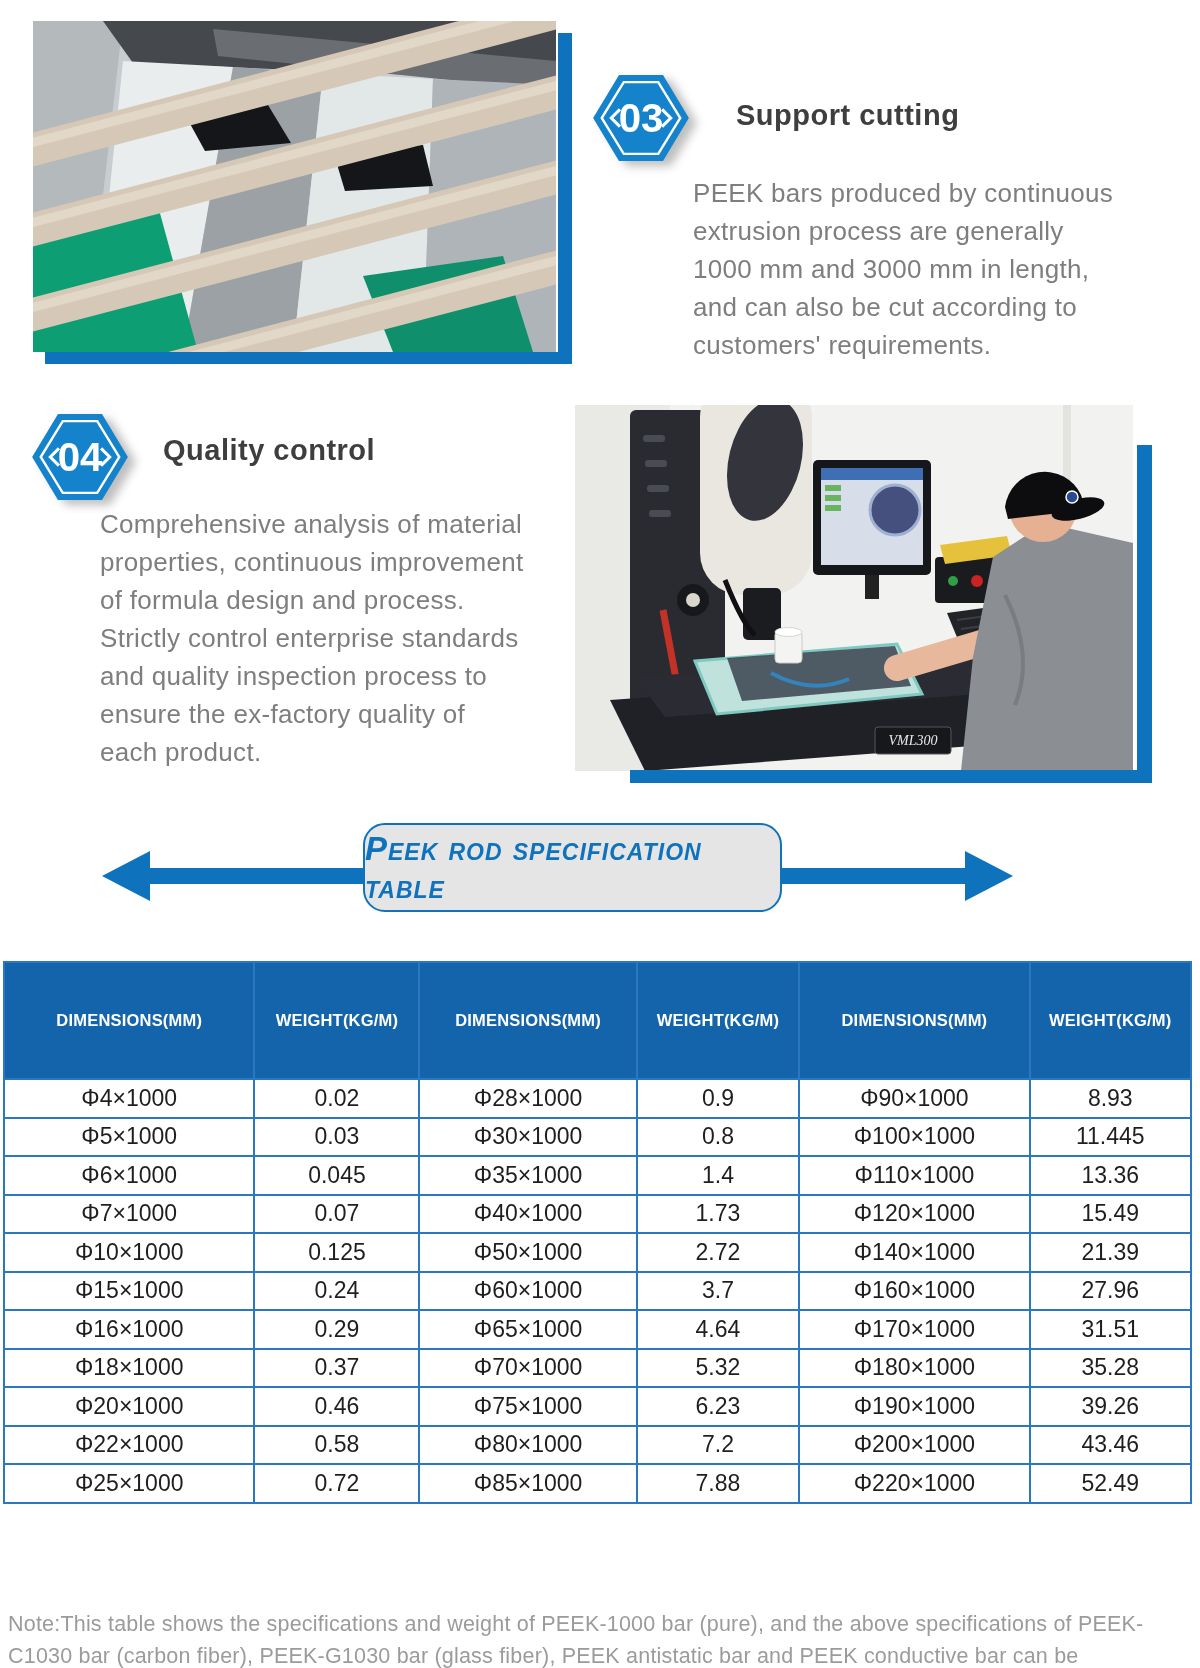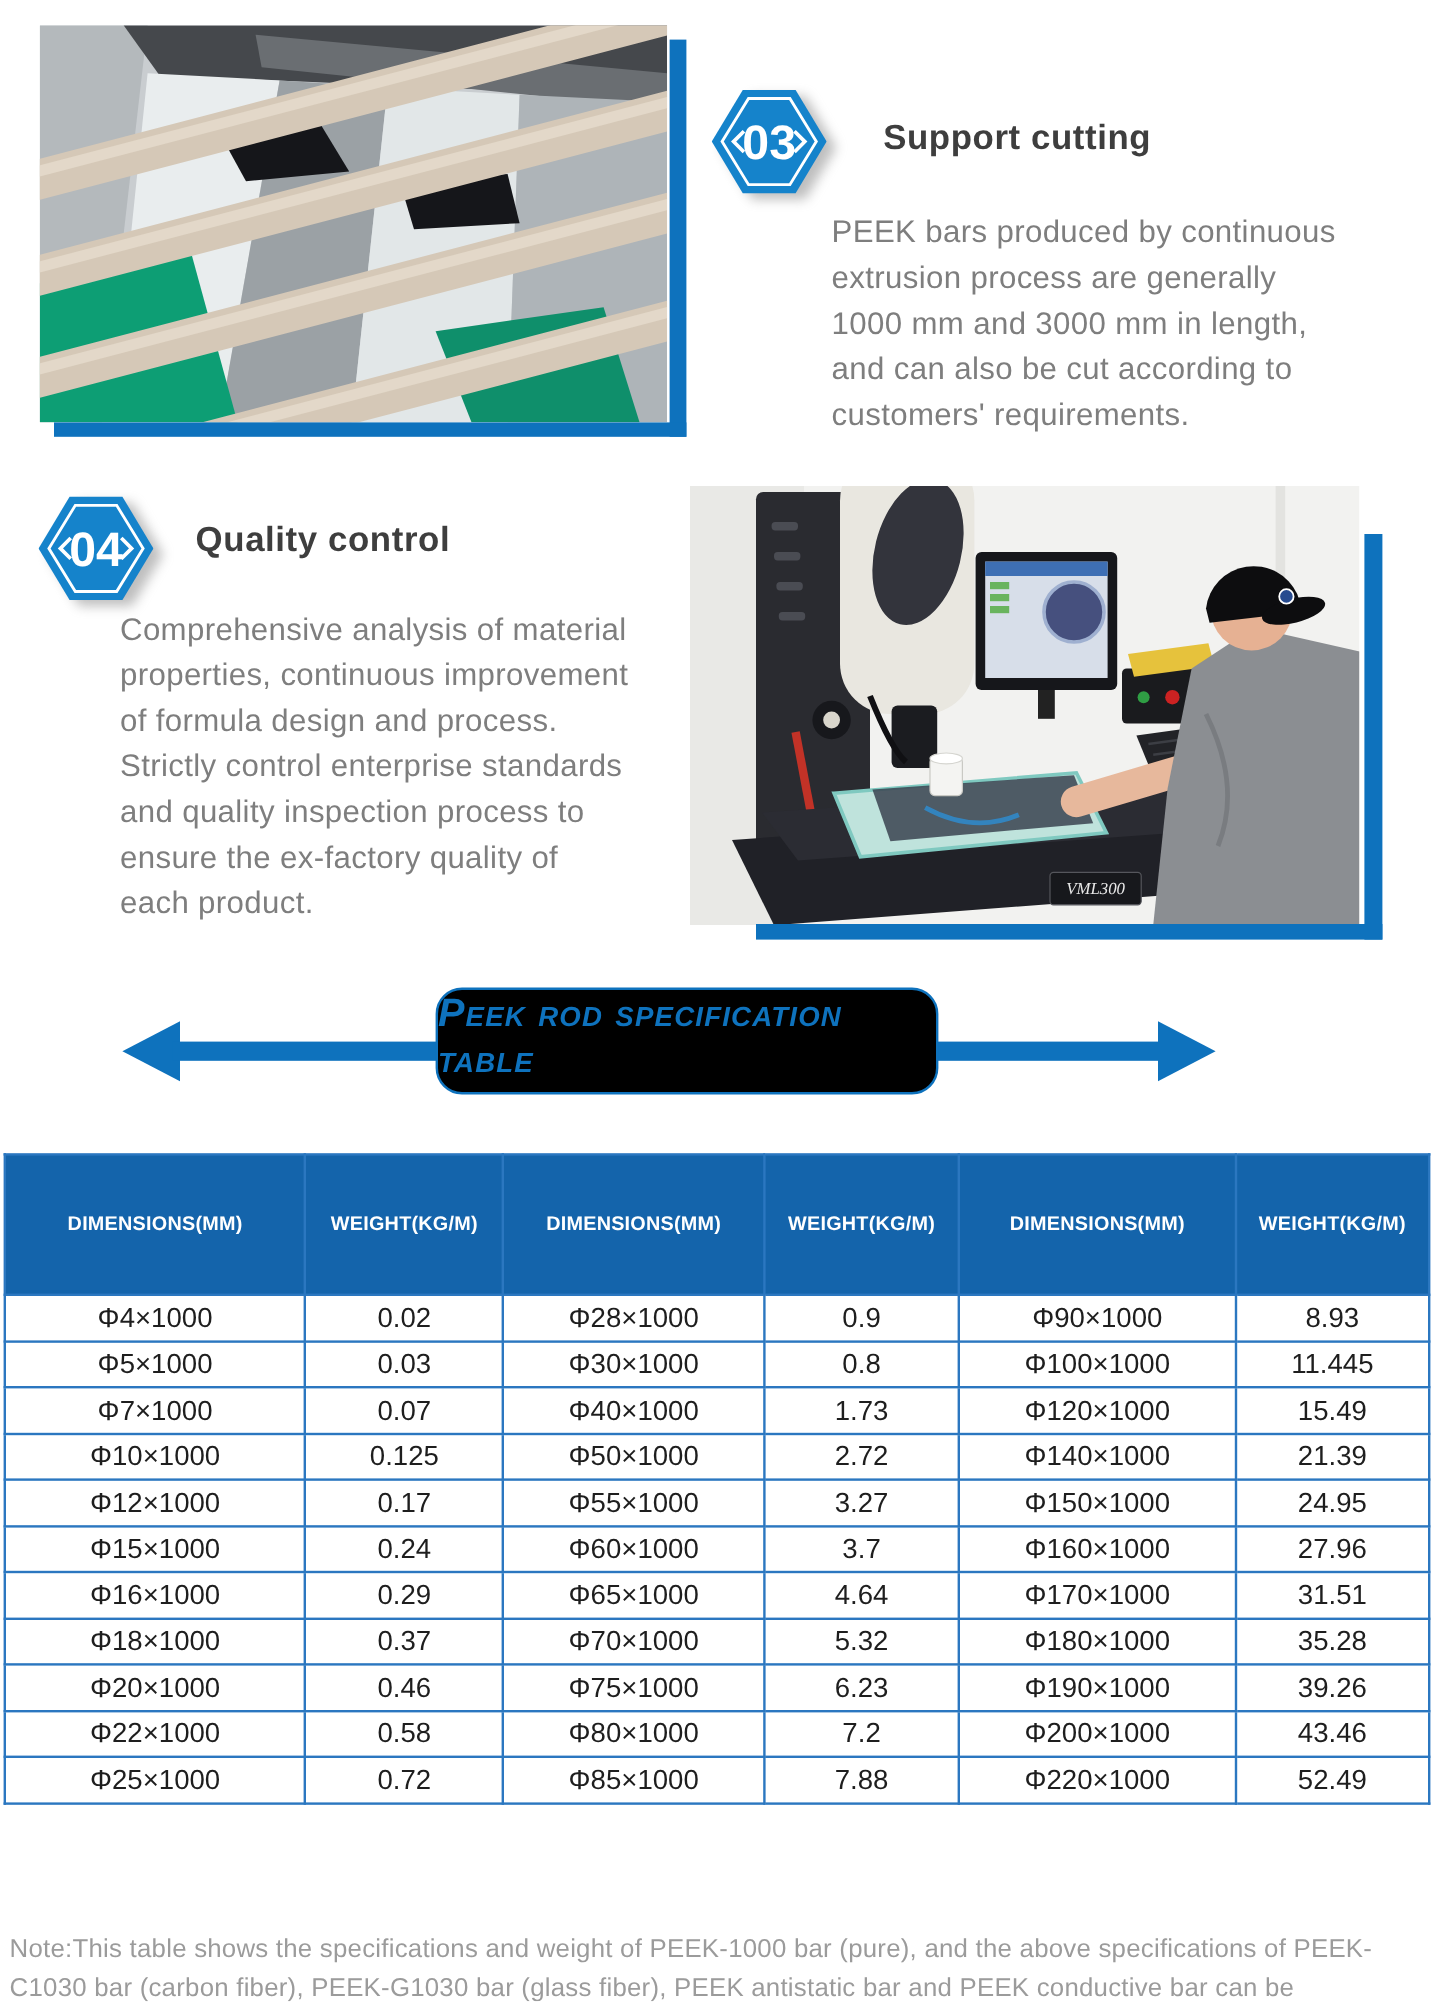--- a/index.html
+++ b/index.html
@@ -40,22 +40,22 @@
   .title-03{left:736px;top:99px;}
   .title-04{left:163px;top:434px;text-align:center;}
   .sec-para{position:absolute;font-size:26px;color:var(--bodygray);line-height:38px;
             white-space:pre-line;letter-spacing:.3px;}
   .para-03{left:693px;top:174px;width:470px;}
   .para-04{left:100px;top:505px;width:520px;}
 
   
   .banner-arrow{position:absolute;left:100px;top:843px;width:915px;height:60px;}
   .banner-box{position:absolute;left:363px;top:823px;width:415px;height:85px;
-              background:#000000;border:2px solid var(--blue);border-radius:22px;
-              display:flex;align-items:flex-start;justify-content:center;z-index:2;}
+              background:#e5e5e5;border:2px solid var(--blue);border-radius:22px;
+              display:flex;align-items:center;justify-content:center;z-index:2;}
   .banner-label{font-style:italic;font-weight:600;color:var(--blue);
                 font-size:33px;font-variant:small-caps;text-transform:lowercase;
                 letter-spacing:1px;}
   .banner-label::first-letter{text-transform:uppercase;}
 
   
   .spec-table{position:absolute;left:3px;top:961px;width:1189px;
               border-collapse:collapse;table-layout:fixed;}
   .spec-table th{background:var(--tableblue);color:#fff;font-size:16.5px;font-weight:bold;
                  height:113px;border:2px solid var(--tableborder);text-align:center;
@@ -239,44 +239,44 @@
         </tr>
         <tr>
           <td>Φ5×1000</td>
           <td>0.03</td>
           <td>Φ30×1000</td>
           <td>0.8</td>
           <td>Φ100×1000</td>
           <td>11.445</td>
         </tr>
         <tr>
+          <td>Φ6×1000</td>
+          <td>0.045</td>
+          <td>Φ35×1000</td>
+          <td>1.4</td>
+          <td>Φ110×1000</td>
+          <td>13.36</td>
+        </tr>
+        <tr>
           <td>Φ7×1000</td>
           <td>0.07</td>
           <td>Φ40×1000</td>
           <td>1.73</td>
           <td>Φ120×1000</td>
           <td>15.49</td>
         </tr>
         <tr>
           <td>Φ10×1000</td>
           <td>0.125</td>
           <td>Φ50×1000</td>
           <td>2.72</td>
           <td>Φ140×1000</td>
           <td>21.39</td>
         </tr>
         <tr>
-          <td>Φ12×1000</td>
-          <td>0.17</td>
-          <td>Φ55×1000</td>
-          <td>3.27</td>
-          <td>Φ150×1000</td>
-          <td>24.95</td>
-        </tr>
-        <tr>
           <td>Φ15×1000</td>
           <td>0.24</td>
           <td>Φ60×1000</td>
           <td>3.7</td>
           <td>Φ160×1000</td>
           <td>27.96</td>
         </tr>
         <tr>
           <td>Φ16×1000</td>
           <td>0.29</td>

